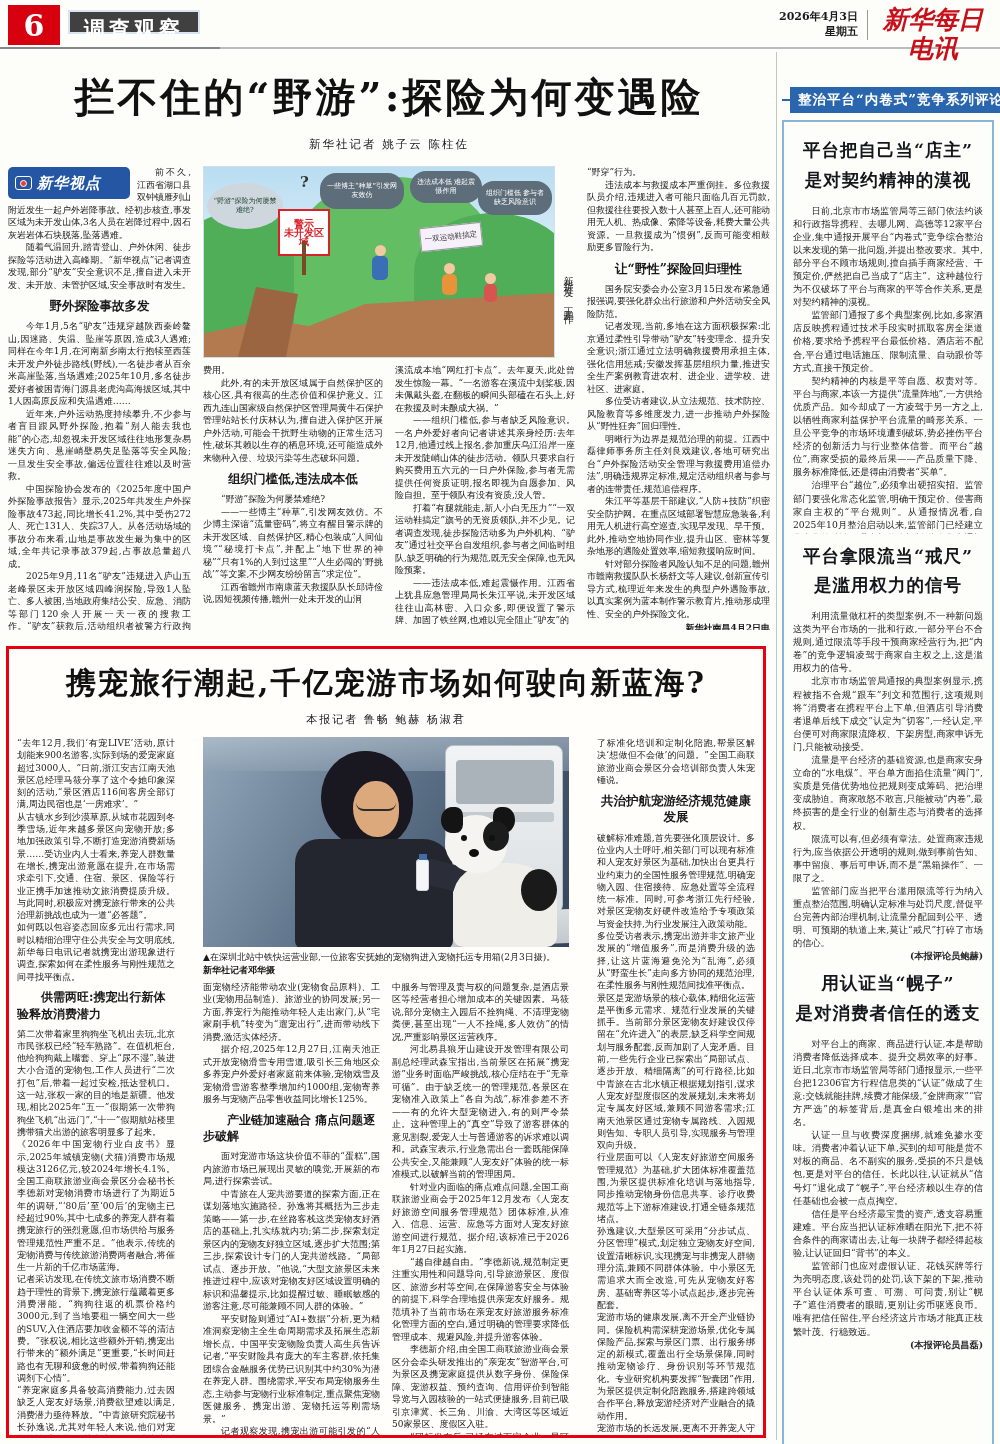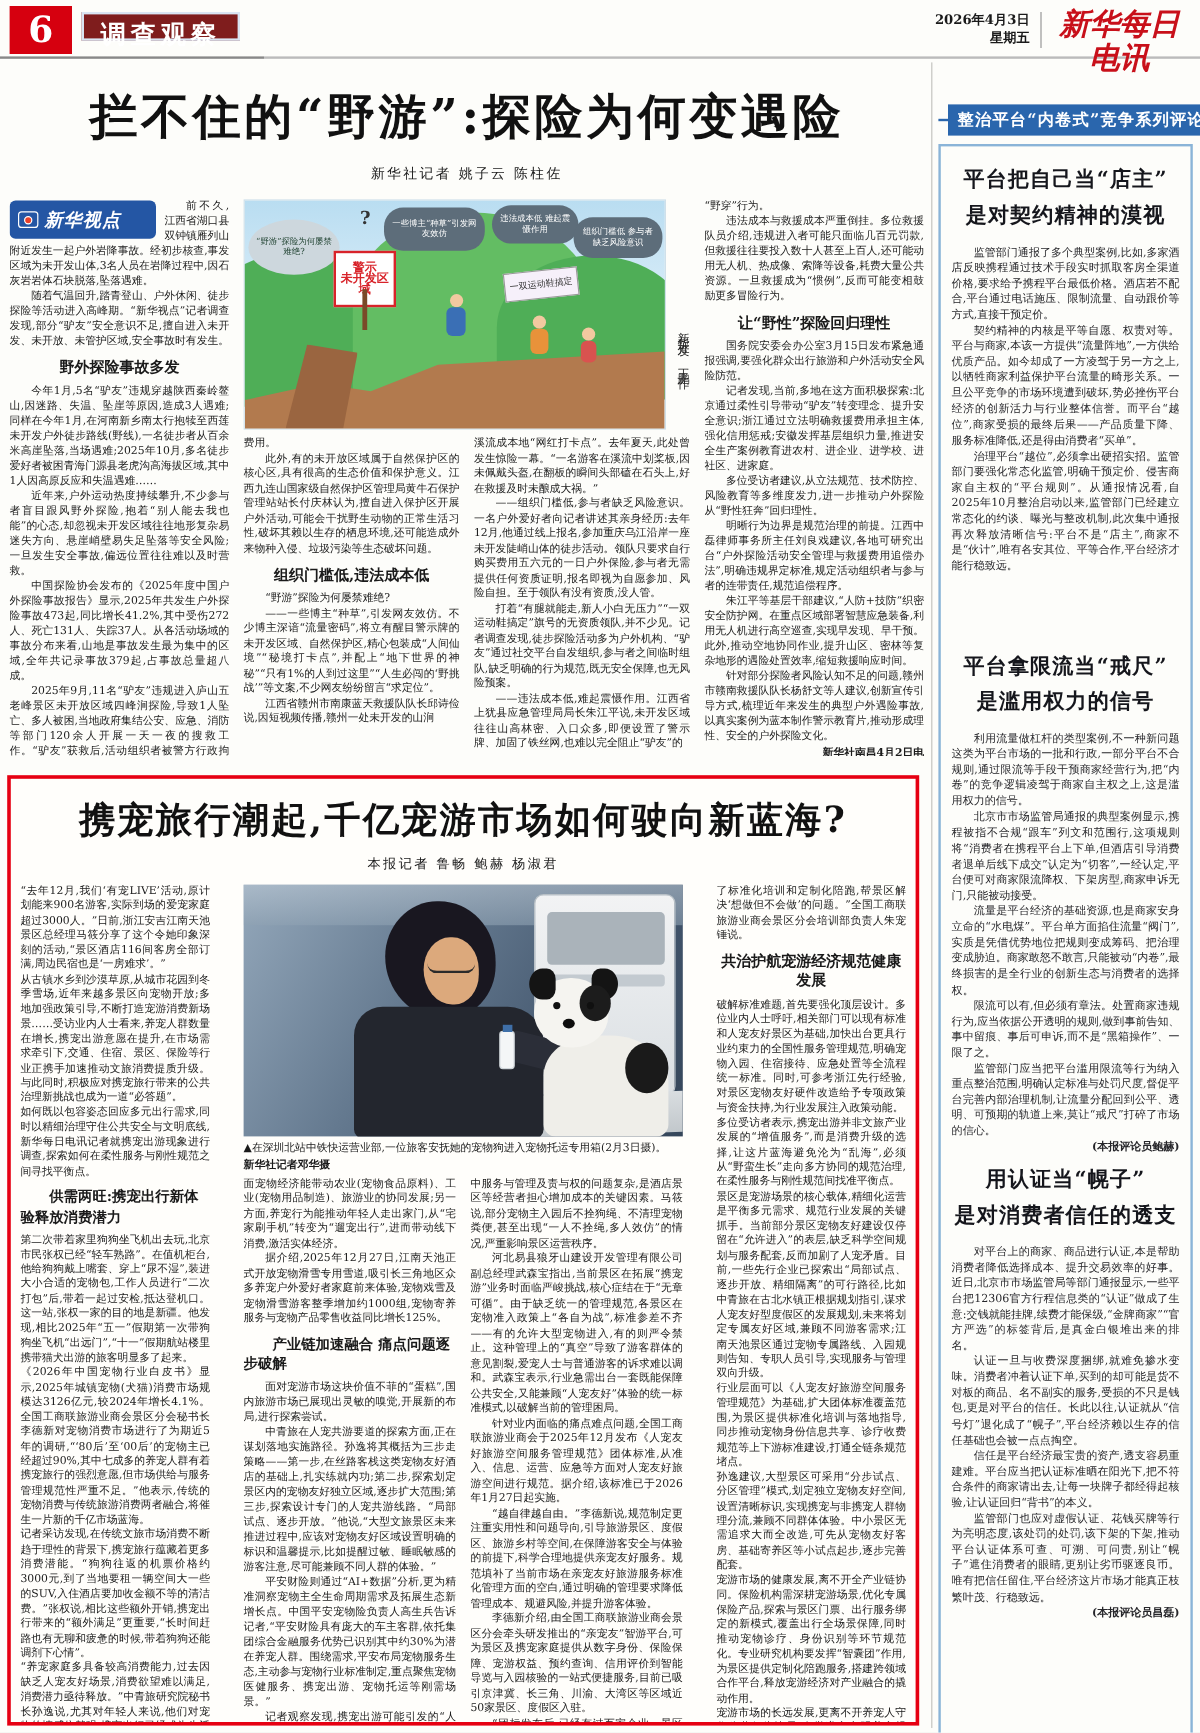--- a/index.html
+++ b/index.html
@@ -7,21 +7,21 @@
   .page {
     position:relative; width:1000px; height:1444px; margin:0 auto;
     background:#fdfdfa; overflow:hidden; color:#1a1a1a;
     font-family:"DejaVu Serif","Liberation Serif",serif;
   }
   
   .pagenum { position:absolute; left:8px; top:5px; width:52px; height:40px;
     background:#d6000f; color:#fff; font-size:30px; font-weight:bold;
     display:flex; align-items:center; justify-content:center; }
   .section-box { position:absolute; left:68px; top:10px; height:24px;
-    background:#7f1d1d; color:#fff; font-weight:bold; font-size:21px;
+    background:#404040; color:#fff; font-weight:bold; font-size:21px;
     letter-spacing:4px; padding:3px 14px 0; border:2px solid #d9e4f2; }
   .top-rule { position:absolute; left:0; top:47px; width:1000px; height:2px;
     background:linear-gradient(90deg,#888 0 220px,#bbb 220px 100%); }
   .datebox { position:absolute; right:142px; top:9px; text-align:right;
     font-size:11px; font-weight:bold; line-height:15px; }
   .date-div { position:absolute; right:132px; top:10px; width:1px; height:30px; background:#999; }
   .masthead { position:absolute; right:6px; top:6px; width:122px;
     color:#c8101a; font-weight:bold; font-size:25px; line-height:1.15;
     font-style:italic; letter-spacing:0px; text-align:center; }
   
@@ -354,20 +354,21 @@
       <div class="sb-hline grow"></div>
       <div class="sb-dot"></div>
     </div>
     <div class="sb-frame">
       <div>
         <div class="sb-title">
           <div>平台把自己当“店主”</div>
           <div>是对契约精神的漠视</div>
         </div>
         <div class="sb-body sb-b1">
+            <p class="para">日前,北京市市场监管局等三部门依法约谈和行政指导携程、去哪儿网、高德等12家平台企业,集中通报开展平台“内卷式”竞争综合整治以来发现的第一批问题,并提出整改要求。其中,部分平台不顾市场规则,擅自插手商家经营、干预定价,俨然把自己当成了“店主”。这种越位行为不仅破坏了平台与商家的平等合作关系,更是对契约精神的漠视。</p>
             <p class="para">监管部门通报了多个典型案例,比如,多家酒店反映携程通过技术手段实时抓取客房全渠道价格,要求给予携程平台最低价格。酒店若不配合,平台通过电话施压、限制流量、自动跟价等方式,直接干预定价。</p>
             <p class="para">契约精神的内核是平等自愿、权责对等。平台与商家,本该一方提供“流量阵地”,一方供给优质产品。如今却成了一方凌驾于另一方之上,以牺牲商家利益保护平台流量的畸形关系。一旦公平竞争的市场环境遭到破坏,势必挫伤平台经济的创新活力与行业整体信誉。而平台“越位”,商家受损的最终后果——产品质量下降、服务标准降低,还是得由消费者“买单”。</p>
             <p class="para">治理平台“越位”,必须拿出硬招实招。监管部门要强化常态化监管,明确干预定价、侵害商家自主权的“平台规则”。从通报情况看,自2025年10月整治启动以来,监管部门已经建立常态化的约谈、曝光与整改机制,此次集中通报再次释放清晰信号:平台不是“店主”,商家不是“伙计”,唯有各安其位、平等合作,平台经济才能行稳致远。</p>
           </div>
       </div>
       <div>
         <div class="sb-title">
           <div>平台拿限流当“戒尺”</div>
           <div>是滥用权力的信号</div>
         </div>

